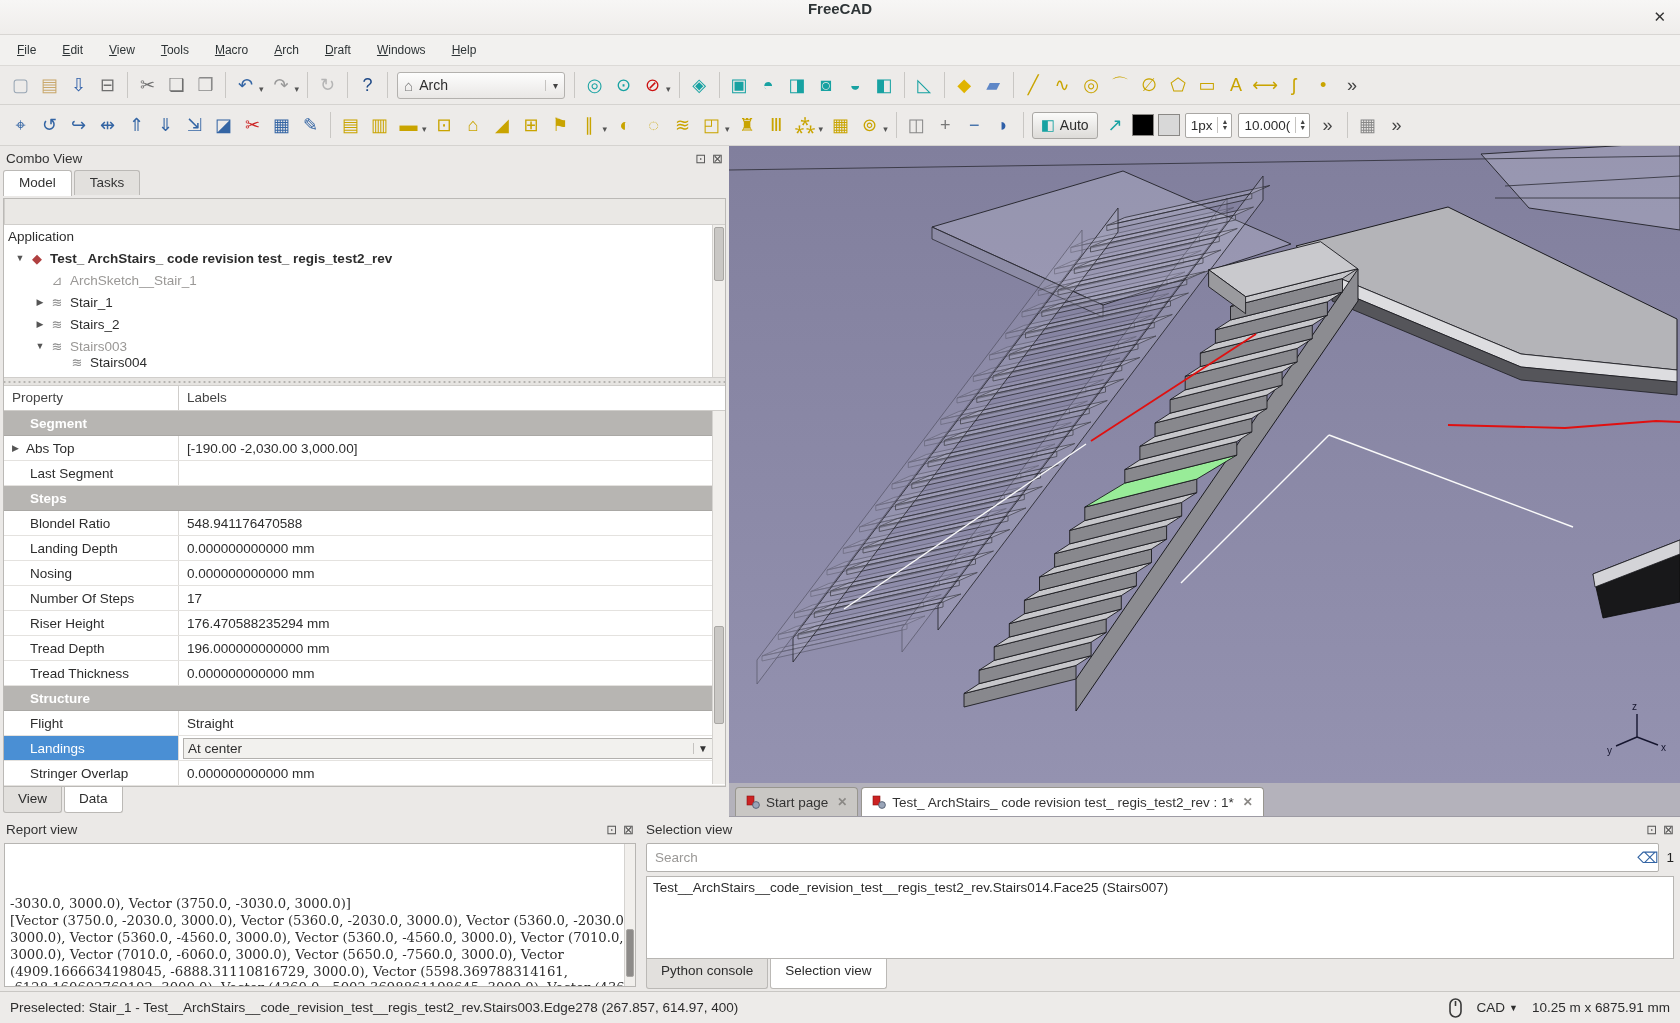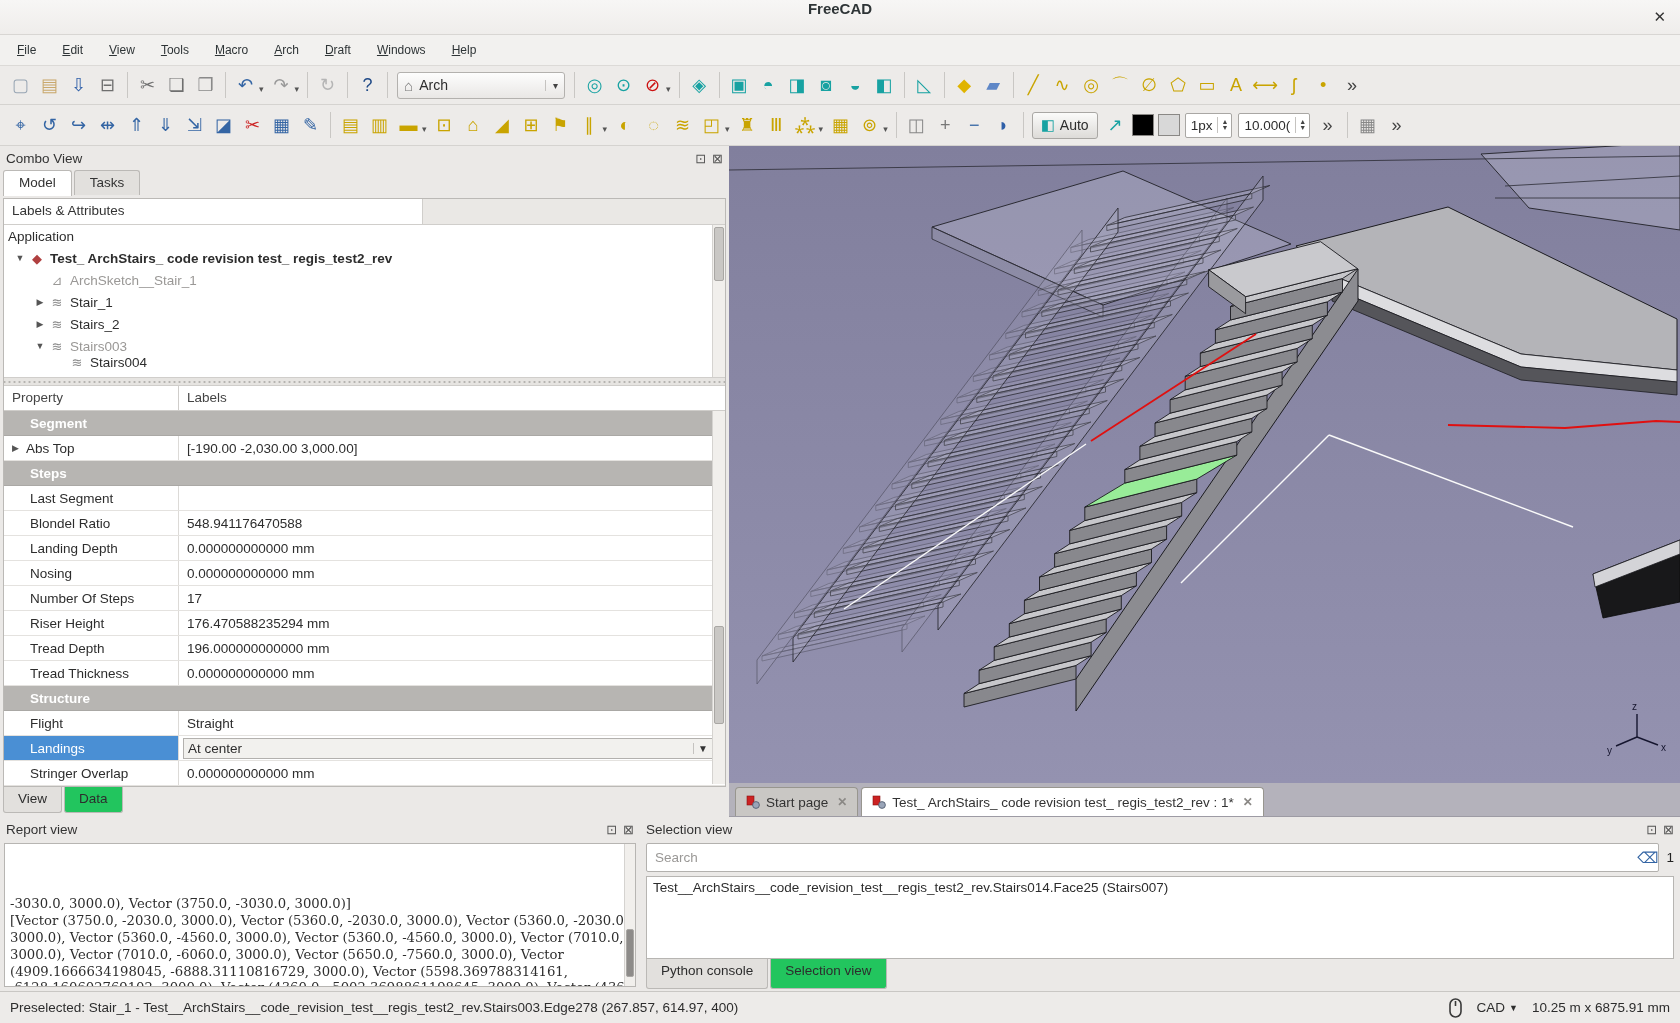--- a/index.html
+++ b/index.html
@@ -79,21 +79,21 @@
   .pvalue { flex:1; display:flex; align-items:center; }
   .prow-group { background:#b7b5b2; border-bottom:1px solid #aaa8a5; }
   .prow-group .plabel { color:#fff; font-weight:bold; border-right:none; }
   .prow-selected .plabel { background:#4a8fd4; color:#fff; }
   .combo-val { flex:1; display:flex; align-items:center; background:#f2f1ee; border:1px solid #b3b1ae;
     height:21px; padding:0 4px; margin-left:-4px; }
   .combo-val .dd-btn { margin-left:auto; font-size:10px; color:#333; padding:0 4px; border-left:1px solid #c5c3c0; }
   .combo-bottom-tabs { position:absolute; left:3px; bottom:2px; display:flex; height:28px; align-items:flex-start; }
   .btab { padding:4px 14px 6px; font-size:13.5px; border:1px solid #bbb9b6; border-top:none;
     background:#e2e0dd; border-radius:0 0 3px 3px; margin-right:2px; }
-  .btab.active { background:#22c55e; }
+  .btab.active { background:#ffffff; }
 
   
   .viewport { position:absolute; left:729px; top:146px; width:951px; height:637px; }
   .mdi-tabbar { position:absolute; left:729px; top:783px; width:951px; height:34px; background:#b4b2bb;
     display:flex; align-items:flex-end; padding-left:6px; border-bottom:1px solid #9d9ba4; }
   .mtab { display:flex; align-items:center; height:29px; padding:0 10px; font-size:13.5px;
     background:#c9c7c4; border:1px solid #98968f; border-bottom:none; border-radius:4px 4px 0 0; margin-right:3px; color:#333; }
   .mtab.active { background:#fff; }
   .mtab .mtab-close { margin-left:9px; color:#8a8885; font-size:12px; font-weight:bold; }
   .mtab svg { margin-right:6px; }
@@ -735,21 +735,20 @@
       <span class="win-btn">⊠</span>
     </span>
   </div>
   <div class="ctabs">
 
   <span class="ctab active">Model</span>
       <span class="ctab">Tasks</span>
     </div>
   <div class="combo-body">
     <div class="labels-header">
-      <span class="lh-left">Labels &amp; Attributes</span>
       <span class="lh-right"></span>
     </div>
     <div class="tree">
       <div>
 
           <div class="trow">
             <span class="indent" style="width: 4px;"></span>
 
             <span class="tlabel">Application</span>
           </div>
@@ -820,37 +819,37 @@
             <div class="pcell plabel">
               <span class="expander">▶</span>
               <span>Abs Top</span>
             </div>
             <div class="pcell pvalue">
               <span class="plain-val">[-190.00 -2,030.00 3,000.00]</span>
 
             </div>
           </div>
 
-          <div class="prow prow-group">
-            <div class="pcell plabel">
-
-              <span>Steps</span>
-            </div>
-
-          </div>
-
           <div class="prow">
             <div class="pcell plabel">
 
               <span>Last Segment</span>
             </div>
             <div class="pcell pvalue">
               <span class="plain-val"></span>
 
             </div>
+          </div>
+
+          <div class="prow prow-group">
+            <div class="pcell plabel">
+
+              <span>Steps</span>
+            </div>
+
           </div>
 
           <div class="prow">
             <div class="pcell plabel">
 
               <span>Blondel Ratio</span>
             </div>
             <div class="pcell pvalue">
               <span class="plain-val">548.941176470588</span>
 

